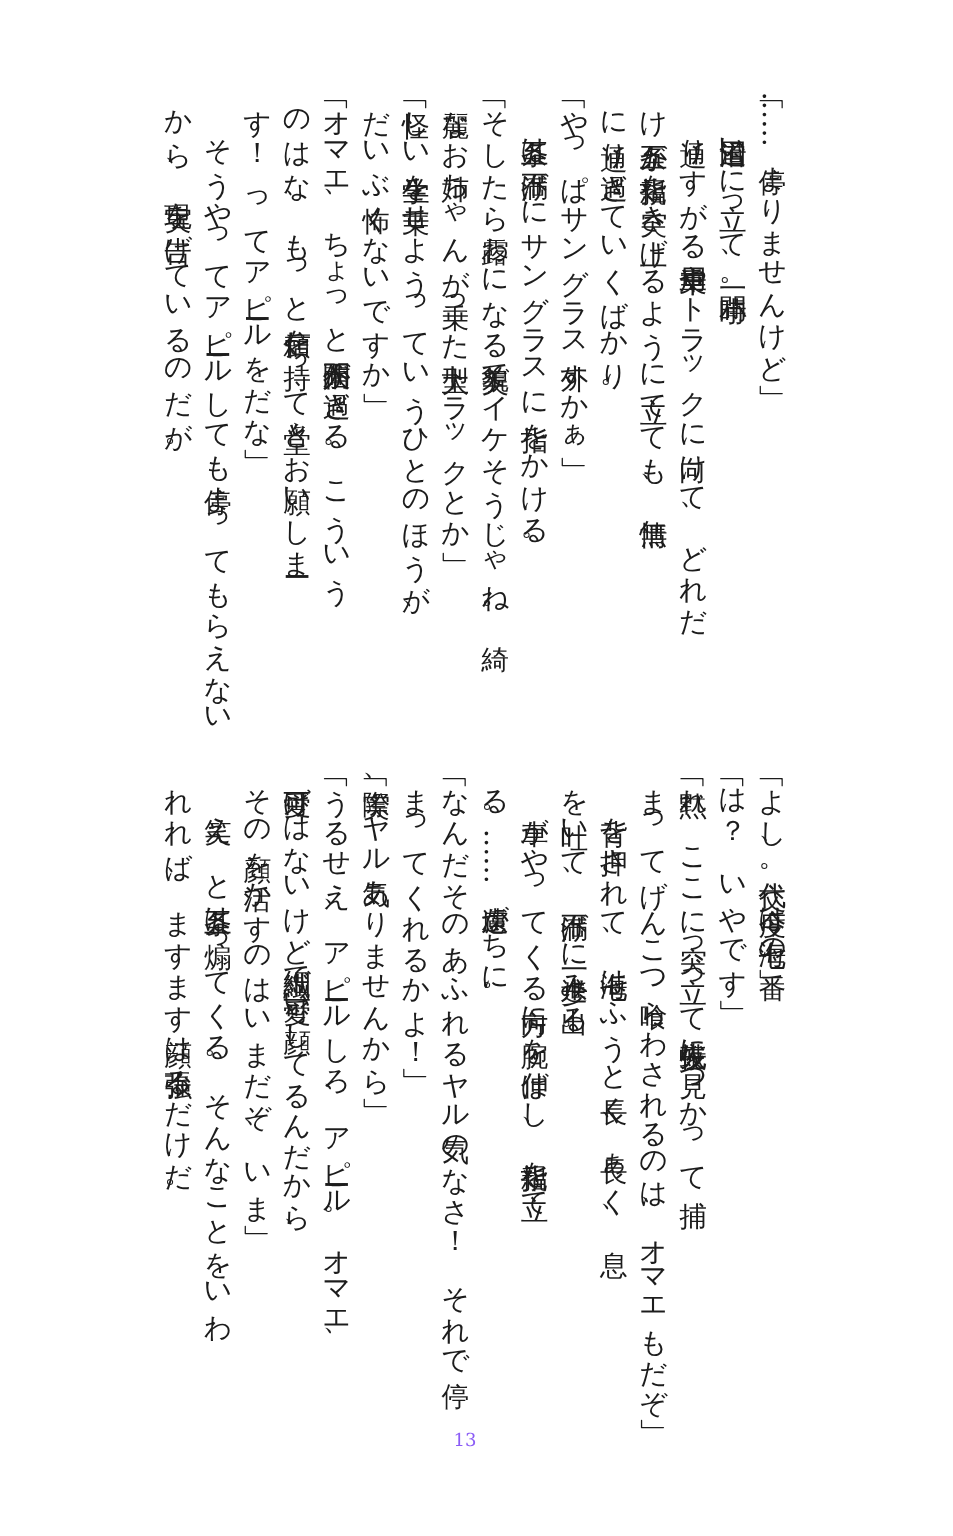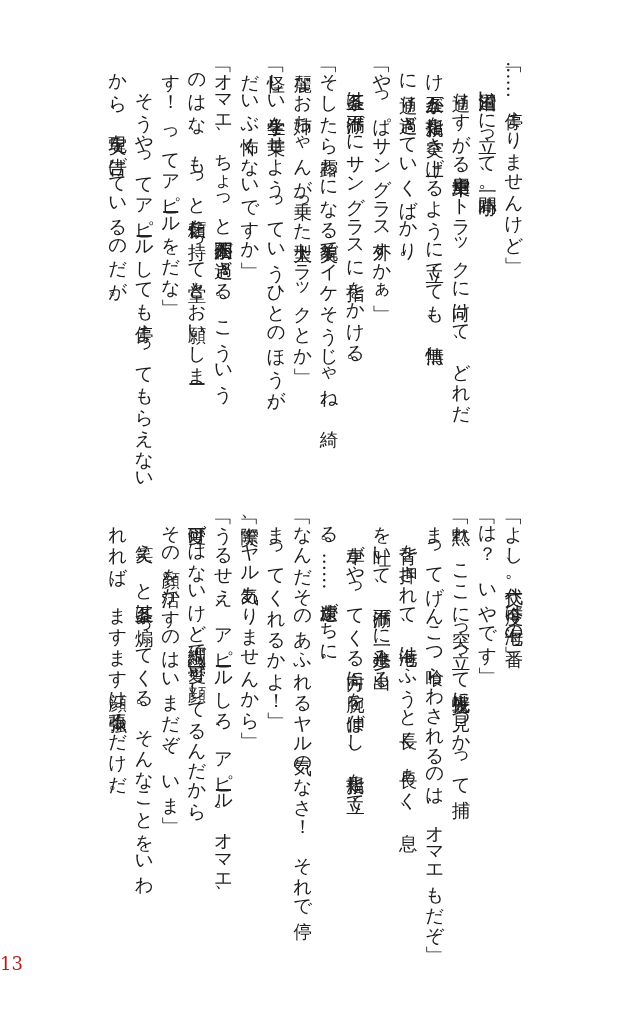--- a/index.html
+++ b/index.html
@@ -33,22 +33,23 @@
     letter-spacing: 0;
   }
   .line.tight {
     letter-spacing: -0.045em;
   }
   .page-number {
     position: absolute;
     left: 0;
     width: 620px;
     top: 953px;
-    font-size: 18px;
-    color: #b91c1c;
+    text-align: center;
+    font-size: 12px;
+    color: #8b5cf6;
     font-family: "DejaVu Serif", "Liberation Serif", serif;
   }
 </style>
 </head>
 <body>
 
 <div class="text-block top">
   <div class="line">「……停まりませんけど」</div>
   <div class="line">　国道沿いに立って、小一時間。</div>
   <div class="line">　通りすがる乗用車やトラックに向けて、どれだ</div>

